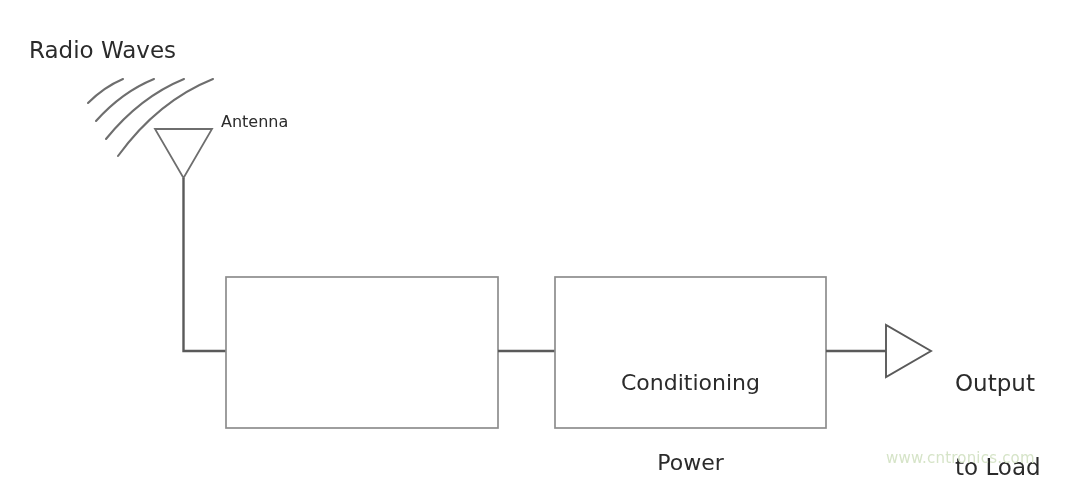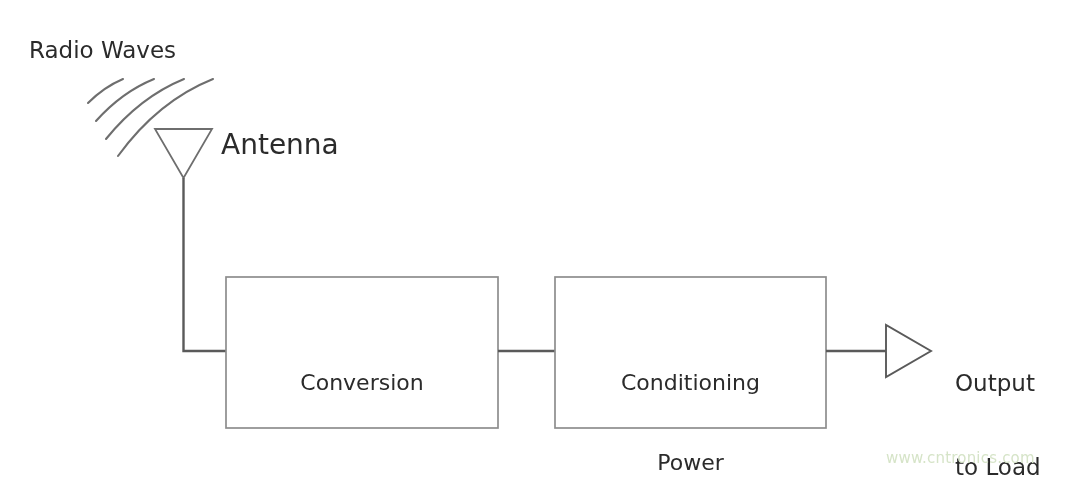--- a/index.html
+++ b/index.html
@@ -34,22 +34,22 @@
     white-space: pre;
     line-height: 1.22;
   }
   #radio-waves-label {
     left: 29px;
     top: 36px;
     font-size: 23px;
   }
   #antenna-label {
     left: 221px;
-    top: 128px;
-    font-size: 28px;
+    top: 112px;
+    font-size: 16px;
   }
   #box1-label {
     left: 226px;
     top: 316px;
     width: 272px;
     text-align: center;
     font-size: 22px;
   }
   #box2-label {
     left: 555px;
@@ -102,21 +102,20 @@
     <line x1="826" y1="351" x2="888" y2="351" stroke="#5a5a5a" stroke-width="2.4"></line>
 
     <path d="M 886 325 L 886 377 L 931 351 Z" fill="#ffffff" stroke="#5a5a5a" stroke-width="1.9" stroke-linejoin="miter"></path>
   </svg>
 
   <div class="label" id="radio-waves-label">Radio Waves</div>
 
   <div class="label" id="antenna-label">Antenna</div>
 
   <div class="label" id="box1-label">
-    <span class="lbl-line">Conversion</span>
   </div>
 
   <div class="label" id="box2-label">
     <span class="lbl-line">Conditioning</span>
     <span class="lbl-line">Power</span>
   </div>
 
   <div class="label" id="output-label">
     <span class="lbl-line">Output</span>
     <span class="lbl-line">to Load</span>

